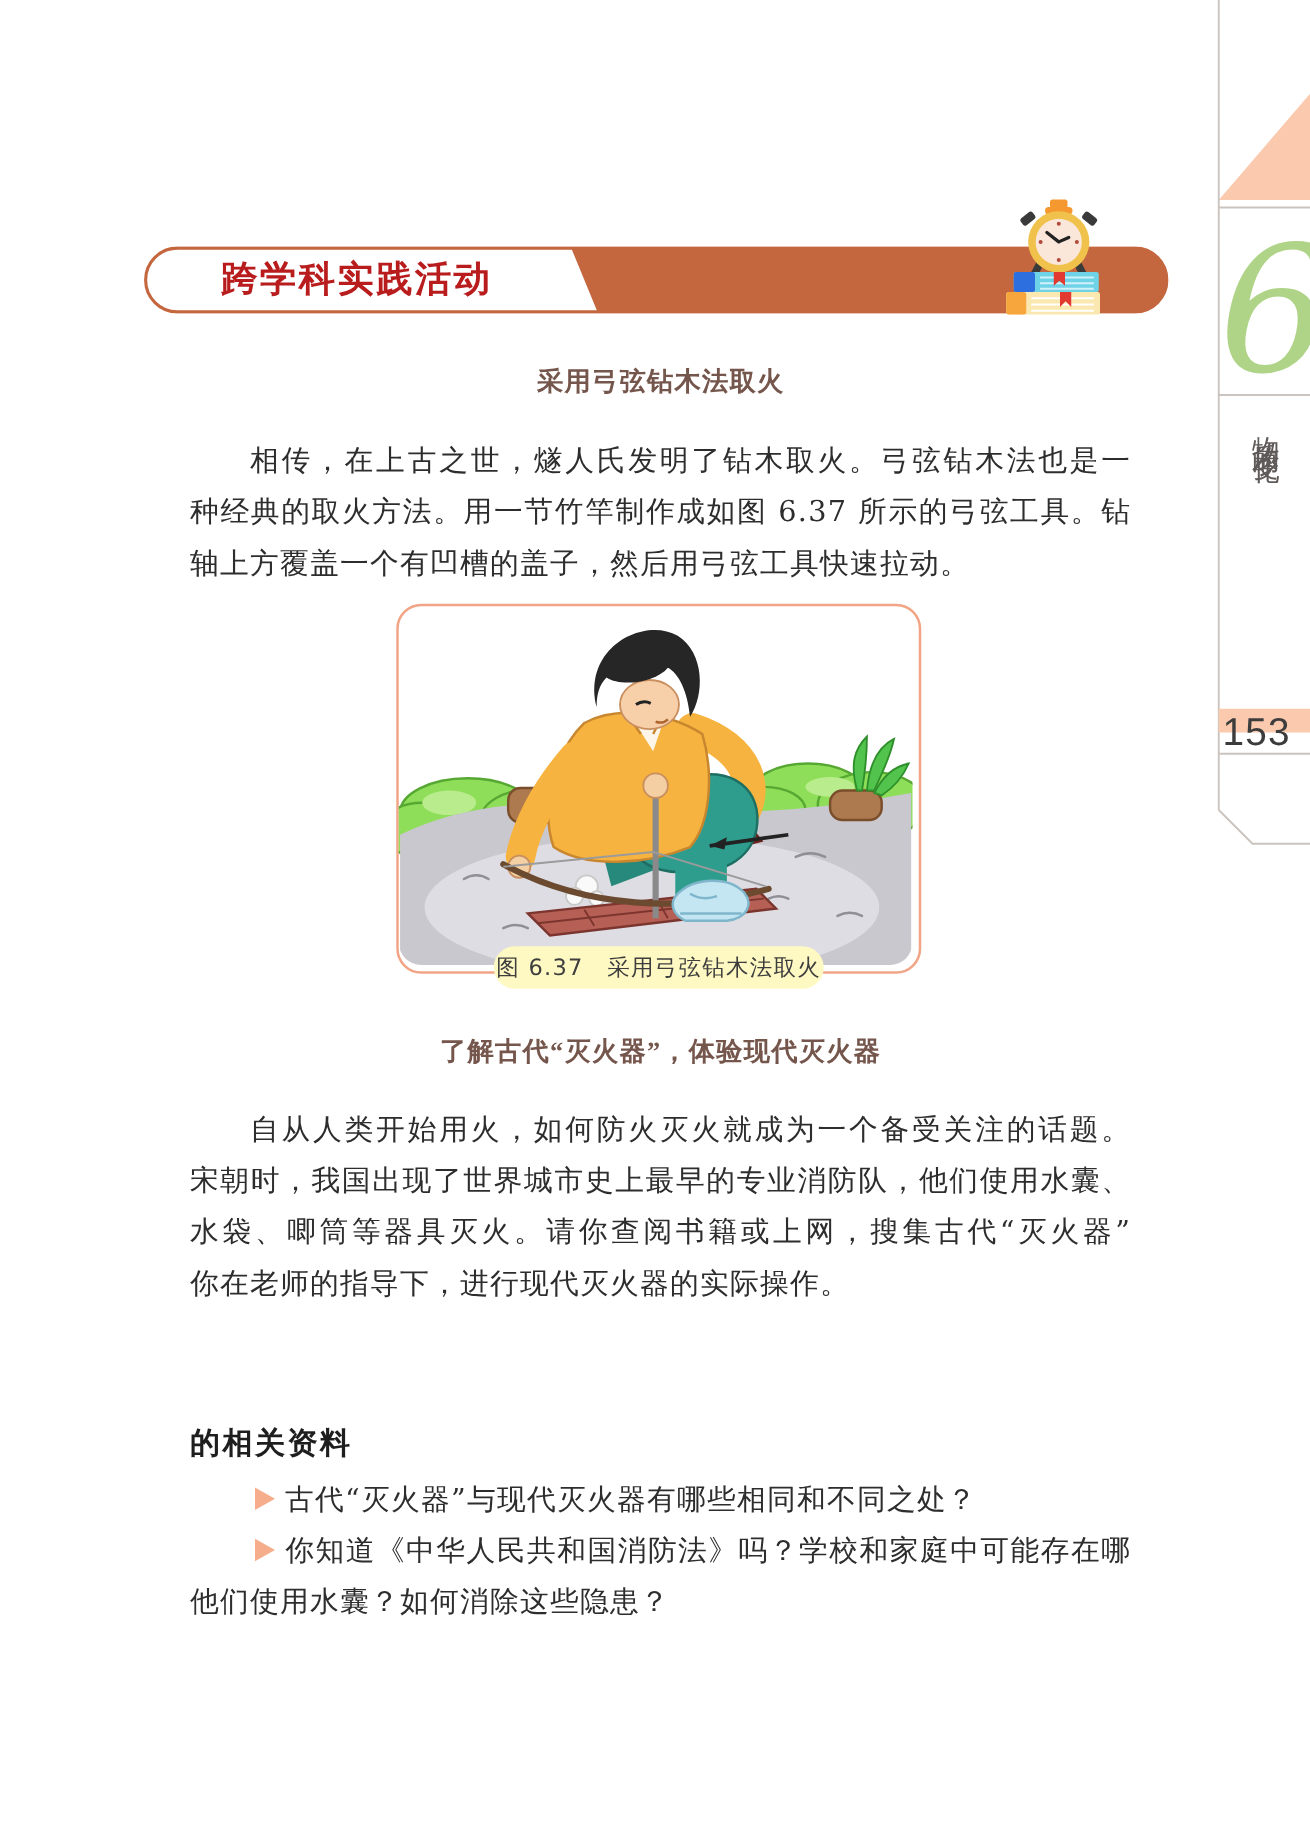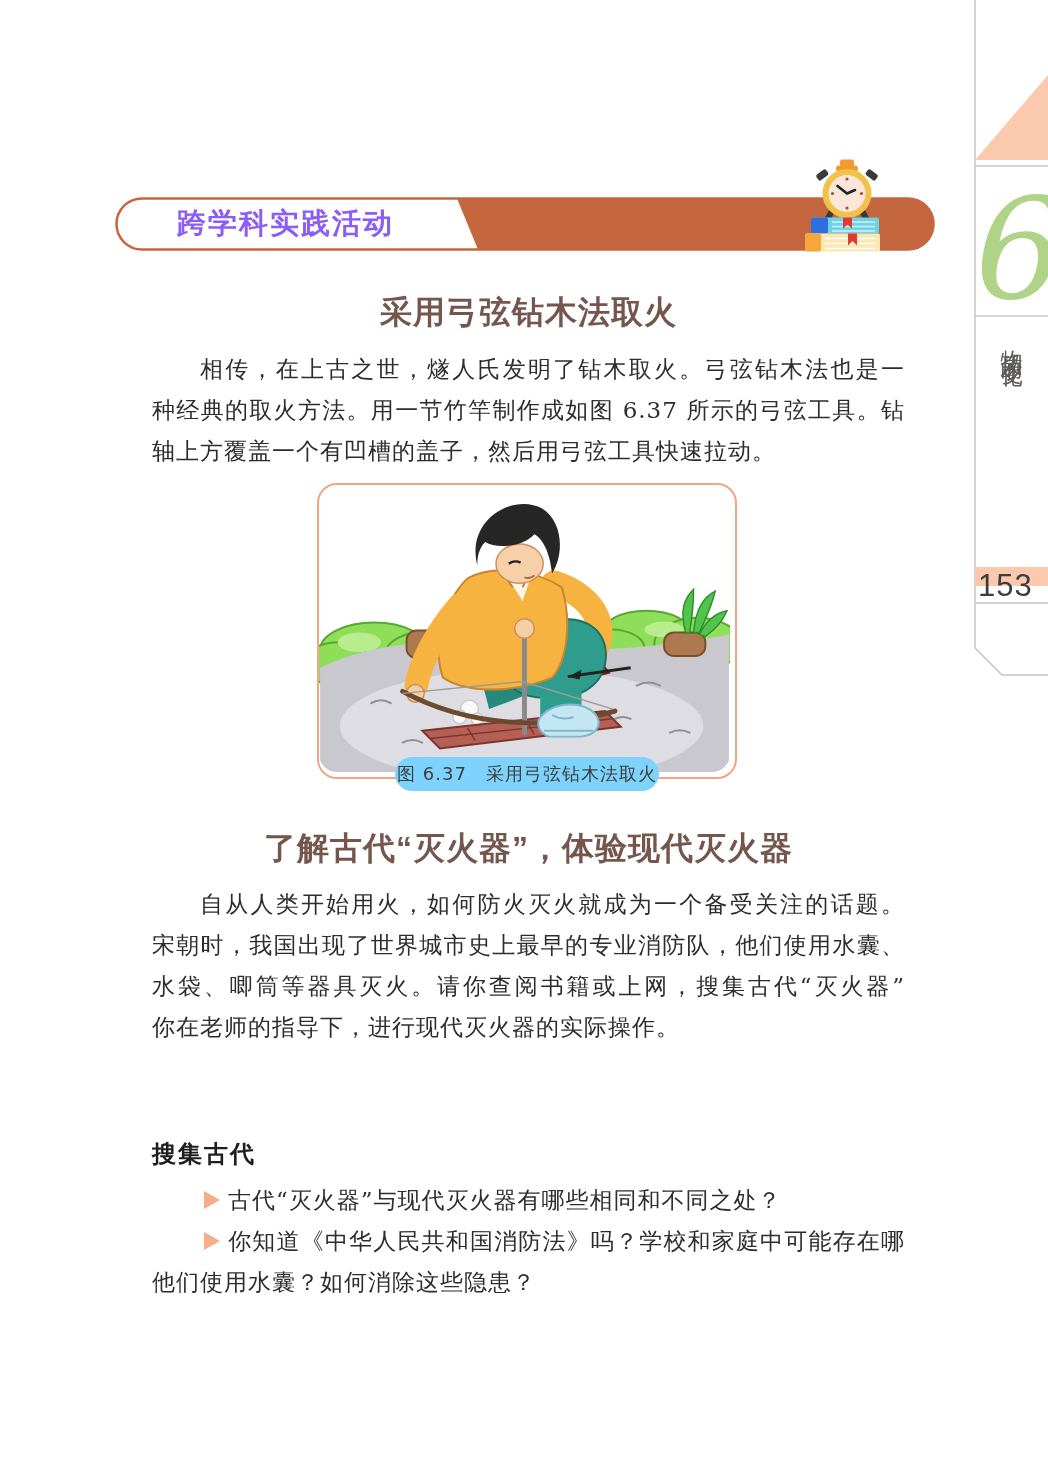--- a/index.html
+++ b/index.html
@@ -3,56 +3,56 @@
 <meta charset="utf-8">
 <style>
   html,body{margin:0;padding:0;background:#ffffff;}
   .page{position:relative;width:1048px;height:1474px;background:#ffffff;overflow:hidden;
         font-family:"DejaVu Serif","Liberation Serif",serif;}
   
   .banner{position:absolute;left:115px;top:197px;width:820px;height:54px;}
   .banner svg{position:absolute;left:0;top:0;}
   .banner-label{position:absolute;left:62px;top:50%;transform:translateY(-50%);
       font-family:"DejaVu Sans","Liberation Sans",sans-serif;font-weight:bold;
-      font-size:29px;letter-spacing:2px;color:#8b5cf6;white-space:nowrap;}
+      font-size:29px;letter-spacing:2px;color:#b91c1c;white-space:nowrap;}
   .header-icon{position:absolute;left:801px;top:157px;width:92px;height:97px;}
   
   .sidebar-svg{position:absolute;left:940px;top:0;width:108px;height:690px;}
   .chapter-number{position:absolute;left:975px;top:185px;width:73px;height:130px;
       font-family:"DejaVu Serif",serif;font-style:italic;font-size:140px;line-height:130px;
       color:#AFD488;text-align:center;}
   .chapter-title{position:absolute;left:975px;top:332px;width:73px;height:125px;
       display:flex;justify-content:center;}
   .chapter-title span{writing-mode:vertical-rl;font-size:22px;letter-spacing:4px;color:#5E5A58;}
   .page-band{position:absolute;left:975px;top:567px;width:73px;height:19px;background:#FAC9AE;}
   .page-number{position:absolute;left:978px;top:568px;width:70px;
       font-family:"Liberation Sans","DejaVu Sans",sans-serif;font-size:31px;color:#3C3C3C;
       letter-spacing:1px;}
   
   .section-title{position:absolute;left:152px;width:753px;text-align:center;
-      font-family:Liberation Sans, sans-serif;font-weight:bold;
-      font-size:32px;color:#75564C;letter-spacing:1px;}
+      font-family:Liberation Serif, serif;font-weight:bold;
+      font-size:21px;color:#75564C;letter-spacing:1px;}
   .para{position:absolute;left:152px;width:753px;}
   .body-line{font-size:23px;line-height:41px;letter-spacing:1px;color:#2D2D2D;
       text-align:justify;text-align-last:justify;}
   .body-line.last{text-align:left;text-align-last:left;}
   .indent{text-indent:48px;}
   .ext-heading{position:absolute;left:152px;top:1138px;
       font-family:"DejaVu Sans","Liberation Sans",sans-serif;font-weight:bold;
       font-size:24px;color:#1E1E1E;letter-spacing:2px;}
   .bullets{position:absolute;left:152px;top:1180px;width:753px;}
   .tri{display:inline-block;width:0;height:0;border-left:16px solid #F5AD8C;
       border-top:9px solid transparent;border-bottom:9px solid transparent;
       margin:0 8px 0 52px;vertical-align:-1px;}
   
   .figure{position:absolute;left:317px;top:483px;width:416px;height:292px;
       border:2.5px solid #F2A586;border-radius:20px;background:#fff;overflow:visible;}
   .figure svg{position:absolute;left:0;top:0;border-radius:18px;}
   .figure-caption{position:absolute;left:395px;top:757px;width:264px;height:34px;
-      background:#7dd3fc;border-radius:17px;display:flex;align-items:center;justify-content:center;
+      background:#fef9c3;border-radius:17px;display:flex;align-items:center;justify-content:center;
       font-family:"DejaVu Sans","Liberation Sans",sans-serif;font-size:18px;color:#3E3E3E;
       letter-spacing:1px;z-index:3;}
 </style>
 </head>
 <body>
 
 <div class="page">
 
   <div class="banner">
     <svg width="820" height="54" viewBox="0 0 820 54">
@@ -198,21 +198,21 @@
   <div class="figure-caption">图 6.37　采用弓弦钻木法取火</div>
 
   <div class="section-title" style="top:827px;">了解古代“灭火器”，体验现代灭火器</div>
   <div class="para" style="top:884px;">
     <div class="body-line indent">自从人类开始用火，如何防火灭火就成为一个备受关注的话题。</div>
     <div class="body-line">宋朝时，我国出现了世界城市史上最早的专业消防队，他们使用水囊、</div>
     <div class="body-line">水袋、唧筒等器具灭火。请你查阅书籍或上网，搜集古代“灭火器”</div>
     <div class="body-line last">你在老师的指导下，进行现代灭火器的实际操作。</div>
   </div>
 
-  <div class="ext-heading">搜集古代</div>
+  <div class="ext-heading">的相关资料</div>
   <div class="bullets">
     <div class="body-line last">
       <span class="tri"></span><span>古代“灭火器”与现代灭火器有哪些相同和不同之处？</span>
     </div>
     <div class="body-line">
       <span class="tri"></span><span>你知道《中华人民共和国消防法》吗？学校和家庭中可能存在哪</span>
     </div>
     <div class="body-line last">他们使用水囊？如何消除这些隐患？</div>
   </div>
 

